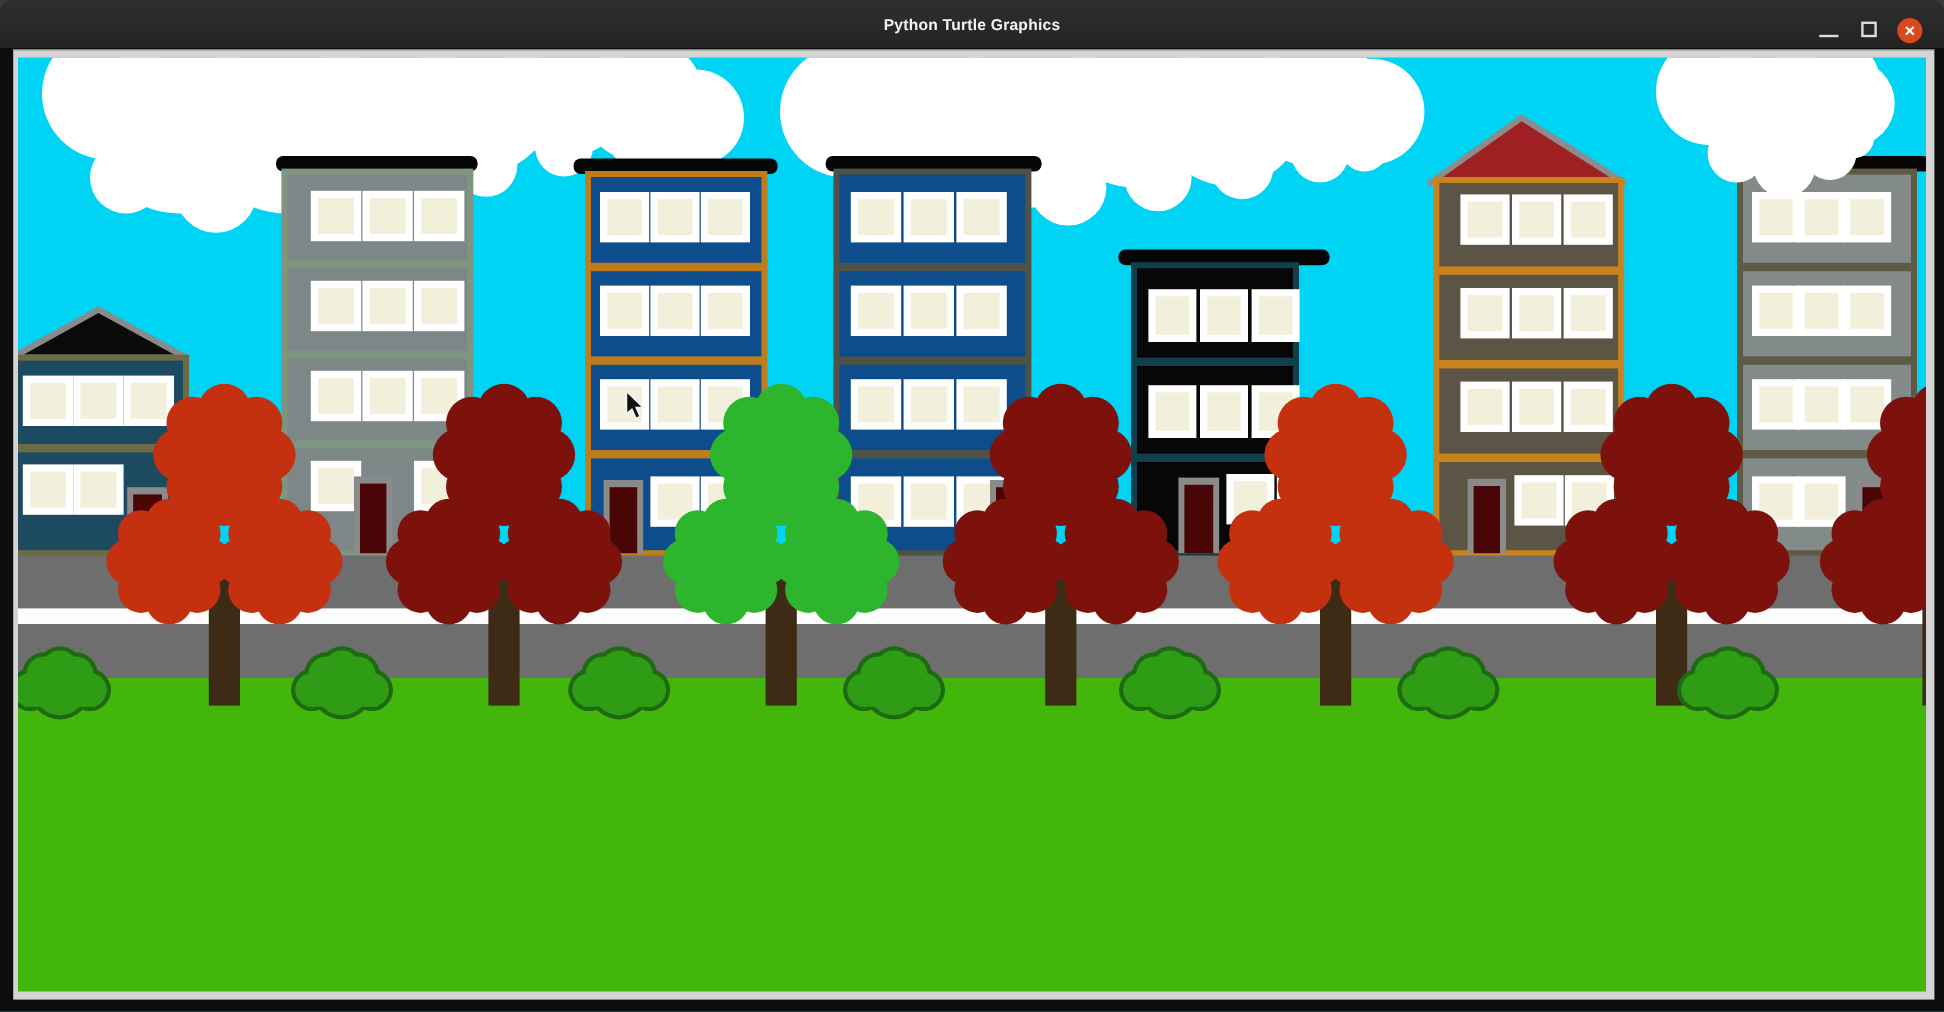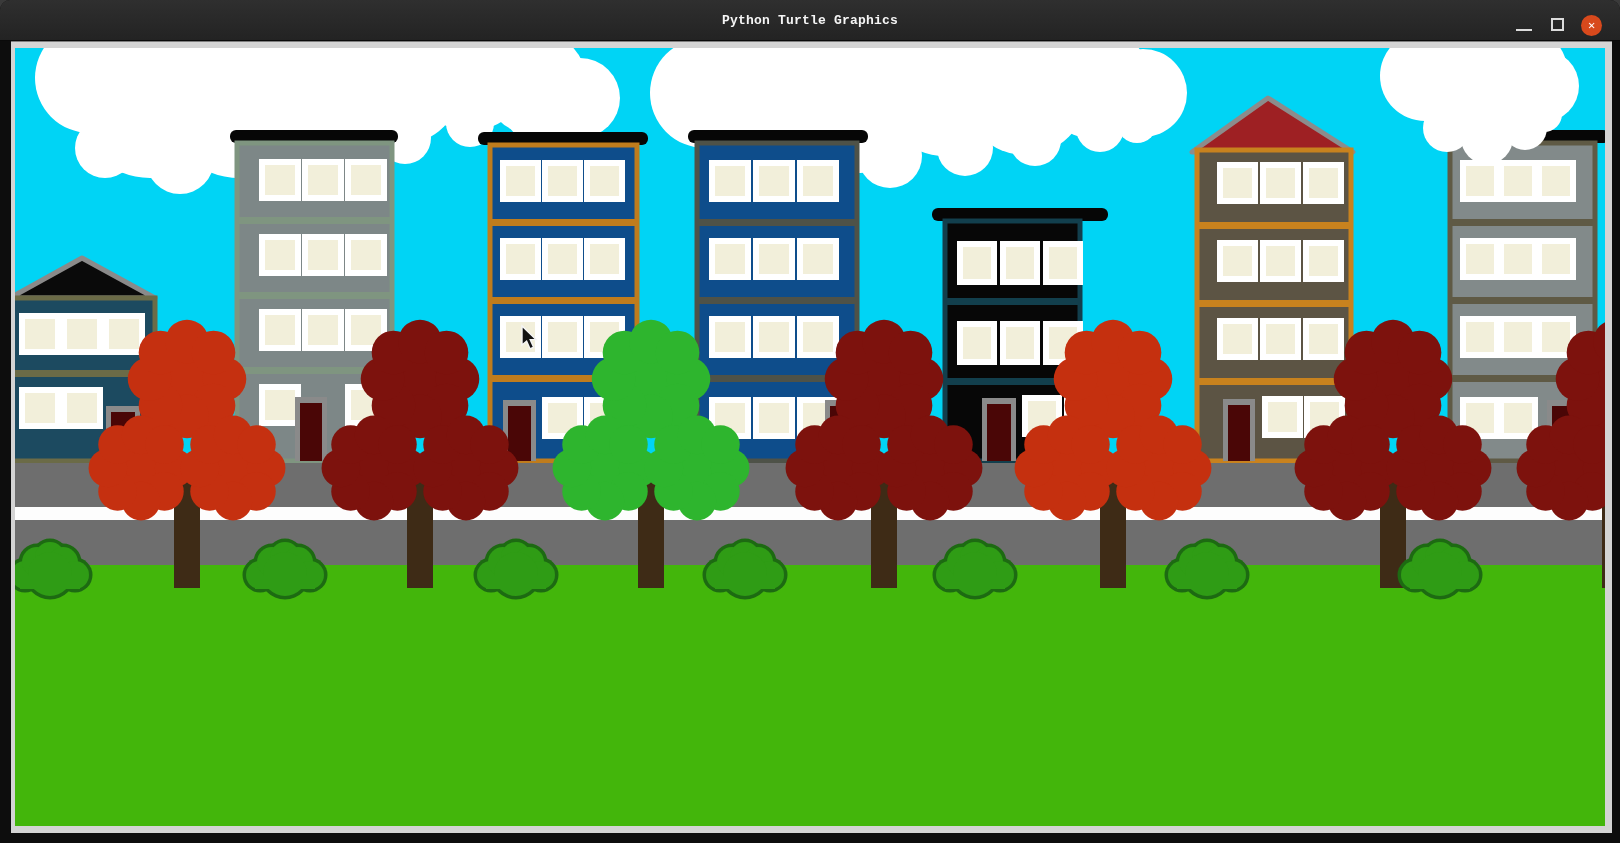--- a/index.html
+++ b/index.html
@@ -1,20 +1,20 @@
 <!DOCTYPE html>
 <html><head>
 <meta charset="utf-8">
 <style>
   html,body{margin:0;padding:0;background:#3a3a3a;}
   *{box-sizing:border-box;}
   .window{
     position:relative;width:1620px;height:843px;background:#0d0d0d;
     border-radius:10px 10px 0 0;overflow:hidden;
-    font-family:Liberation Mono, monospace;
+    font-family:Liberation Sans, sans-serif;
   }
   .titlebar{
     position:absolute;left:0;top:0;width:1620px;height:41px;
     background:linear-gradient(#2f2f2f,#232323);
     border-bottom:1px solid #0a0a0a;
   }
   .title{
     position:absolute;left:0;top:0;width:100%;height:41px;
     display:flex;align-items:center;justify-content:center;
     color:#f5f5f5;font-size:13px;font-weight:bold;letter-spacing:.2px;

